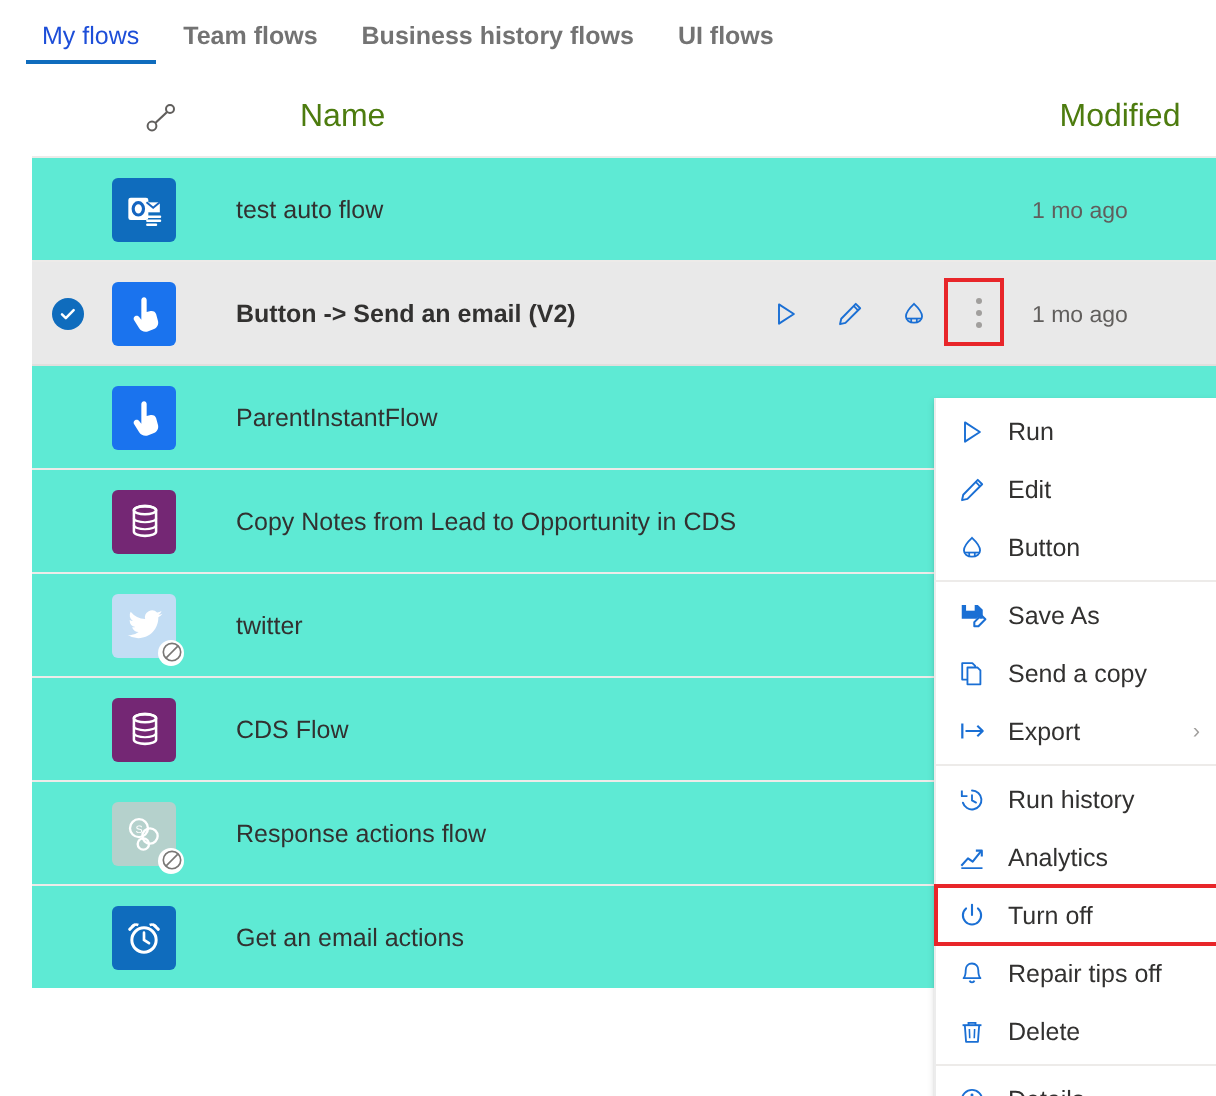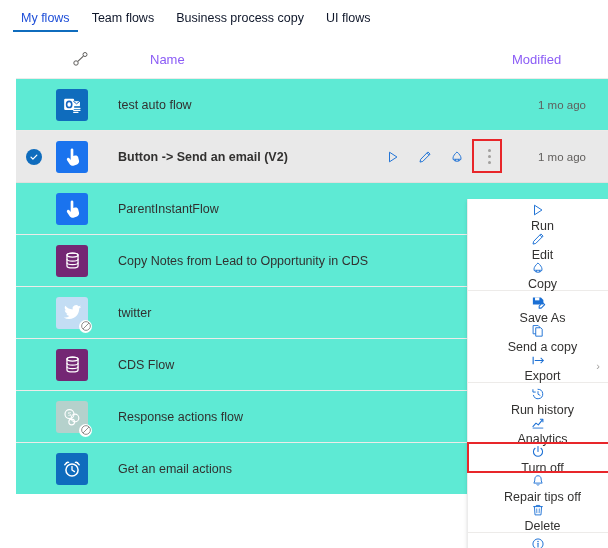--- a/index.html
+++ b/index.html
@@ -23,23 +23,24 @@
     display: flex;
     align-items: flex-start;
     height: 40px;
     padding-left: 10px;
     box-sizing: border-box;
   }
   .tab {
     position: relative;
     padding: 11px 11px 9px 11px;
     font-size: 12.5px;
-    color: #0f172a;
+    color: #737373;
     cursor: pointer;
     white-space: nowrap;
+    font-weight: bold;
   }
   .tab.active {
     font-weight: normal;
     color: #1d4ed8;
   }
   .tab.active::after {
     content: "";
     position: absolute;
     left: 3px;
     right: 3px;
@@ -54,22 +55,22 @@
     margin-left: 16px;
     margin-right: 0;
     width: 592px;
     box-sizing: border-box;
   }
   .thead {
     display: flex;
     align-items: center;
     height: 38px;
     border-bottom: 1px solid #edebe9;
-    font-size: 13px;
-    color: #8b5cf6;
+    font-size: 16px;
+    color: #4d7c0f;
     gap: 16px;
   }
   .col-check {
     width: 36px;
     flex: none;
     display: flex;
     align-items: center;
     justify-content: center;
   }
   .col-icon {
@@ -92,25 +93,25 @@
     width: 128px;
     flex: none;
     display: flex;
     align-items: center;
     justify-content: flex-start;
     gap: 14px;
   }
   .col-modified {
     width: 96px;
     flex: none;
-    text-align: center;
+    text-align: left;
     padding-left: 4px;
     box-sizing: border-box;
   }
-  .thead .col-modified { padding-left: 0; text-align: left; }
+  .thead .col-modified { padding-left: 0; text-align: center; }
 
   .flowicon-head {
     width: 18px; height: 18px;
     display: block;
   }
 
   .row {
     display: flex;
     align-items: center;
     height: 51px;
@@ -211,21 +212,20 @@
   .menu-item {
     display: flex;
     align-items: center;
     height: 29px;
     padding-left: 9px;
     font-size: 12.5px;
     color: #323130;
     cursor: pointer;
     position: relative;
     box-sizing: border-box;
-    flex-direction: column;
   }
   .mi-icon {
     width: 18px;
     height: 18px;
     flex: none;
     display: flex;
     align-items: center;
     justify-content: center;
     margin-right: 9px;
   }
@@ -253,21 +253,21 @@
     box-sizing: border-box;
     pointer-events: none;
   }
 </style>
 </head>
 <body>
 
 <div class="tabbar">
     <div class="tab active">My flows</div>
     <div class="tab">Team flows</div>
-    <div class="tab">Business process copy</div>
+    <div class="tab">Business history flows</div>
     <div class="tab">UI flows</div>
   </div>
 
 <div class="table">
   <div class="thead">
     <div class="col-check"></div>
     <div class="col-icon">
       <span class="flowicon-head">
         <svg width="18" height="18" viewBox="0 0 18 18">
           <circle cx="4" cy="13" r="2.2" fill="none" stroke="#605e5c" stroke-width="1"></circle>
@@ -467,21 +467,21 @@
       <span class="mi-label">Edit</span>
     </div>
     <div class="menu-item">
       <span class="mi-icon">
         <svg width="14" height="14" viewBox="0 0 16 16">
           <path d="M8 2.2 C5.6 4.4 3.4 7 3.4 9.4 C3.4 11.5 5.4 12.9 8 12.9 C10.6 12.9 12.6 11.5 12.6 9.4 C12.6 7 10.4 4.4 8 2.2 Z" fill="none" stroke="#1a6fd4" stroke-width="1.05"></path>
           <path d="M3.6 10.6 L12.4 10.6" stroke="#1a6fd4" stroke-width="1"></path>
           <path d="M6.4 10.6 L6.4 12.6 M9.6 10.6 L9.6 12.6" stroke="#1a6fd4" stroke-width="1"></path>
         </svg>
       </span>
-      <span class="mi-label">Copy</span>
+      <span class="mi-label">Button</span>
     </div>
     <div class="menu-divider"></div>
     <div class="menu-item">
       <span class="mi-icon">
         <svg width="15" height="15" viewBox="0 0 16 16">
           <path d="M2 2.6 H10.6 L13.2 5.2 V10 H2 Z" fill="#1a6fd4"></path>
           <rect x="4.3" y="2.6" width="4.6" height="3.1" fill="#ffffff"></rect>
           <path d="M10.8 9.2 L13.9 12.3 L10.7 15.3 L7.6 15.3 L7.6 12.3 Z" fill="#ffffff"></path>
           <path d="M12.4 8.1 L14.6 10.3 L10.9 14 L8.7 14 L8.7 11.8 Z" fill="none" stroke="#1a6fd4" stroke-width="1.1" stroke-linejoin="round"></path>
         </svg>

